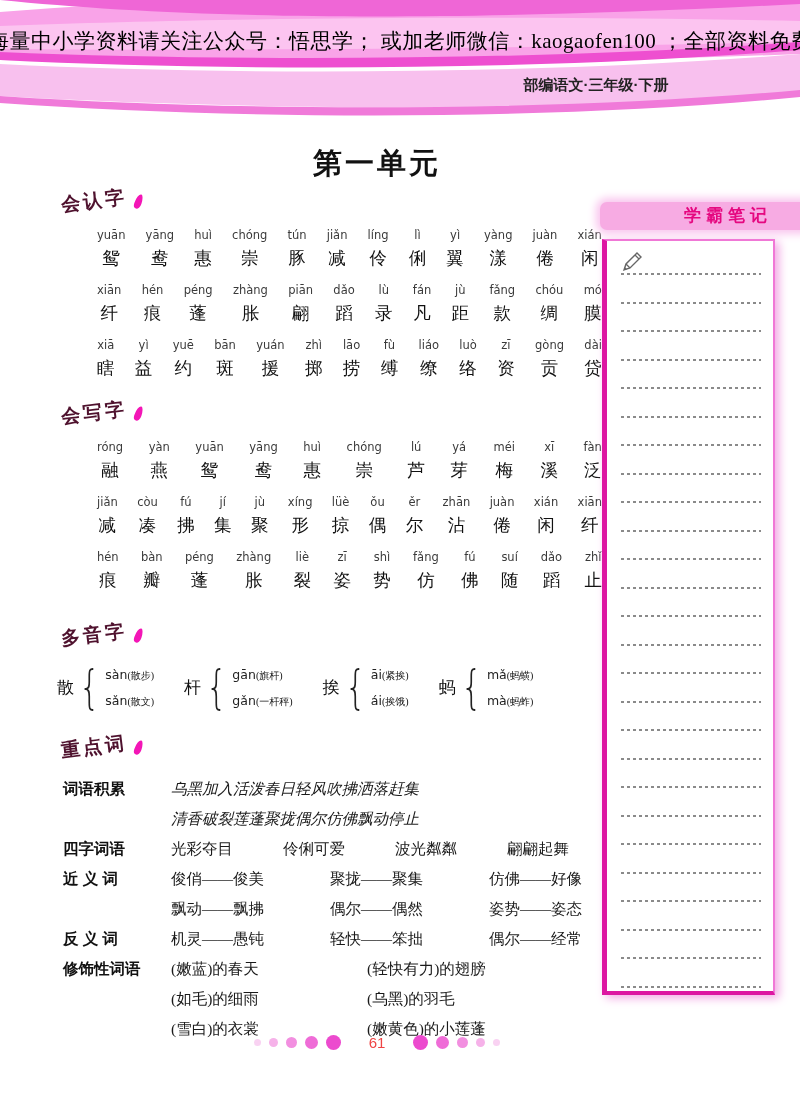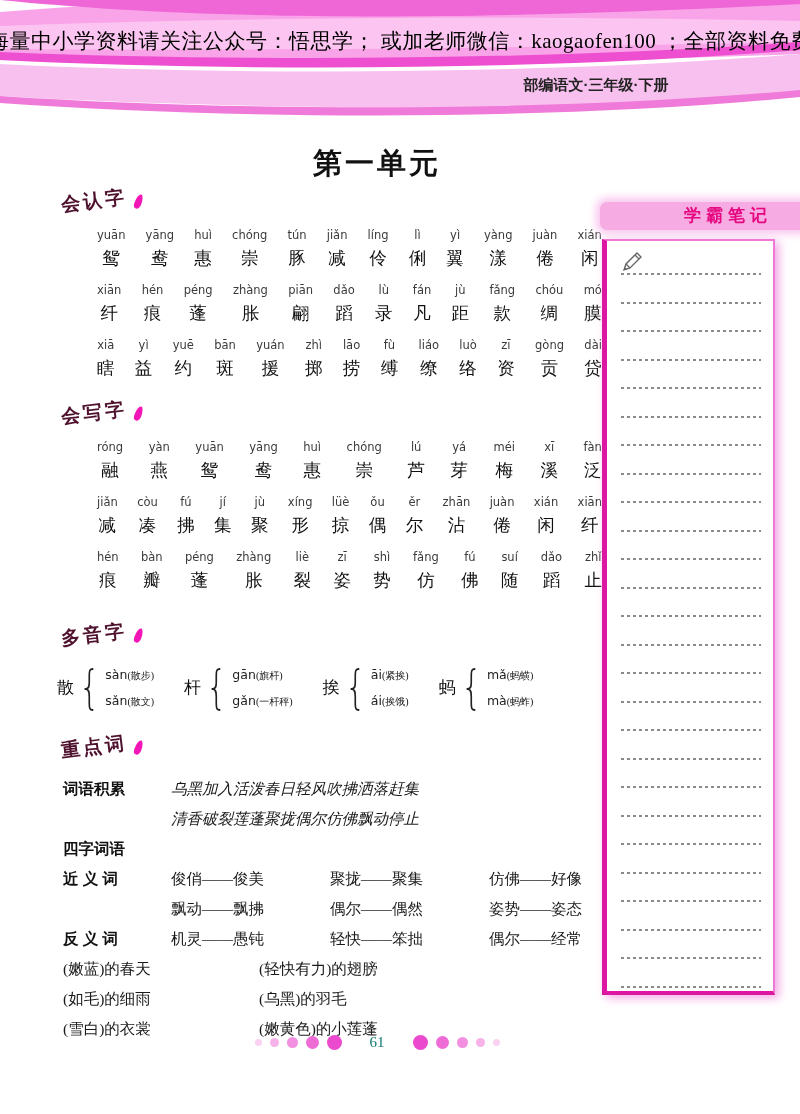--- a/index.html
+++ b/index.html
@@ -85,21 +85,21 @@
     width:140px;height:2px;margin:0 0 26.5px 14px;
     background:repeating-linear-gradient(90deg,#8a8a8a 0 3px,transparent 3px 6px);
   }
   
   .footer{
     position:absolute;top:1032px;left:0;width:754px;height:20px;
     display:flex;align-items:center;justify-content:center;gap:8px;
   }
   .dot{border-radius:50%;flex:none;}
   .pageno{
-    font-family:Liberation Serif, serif;font-size:15px;color:#0f766e;margin:0 20px;
+    font-family:Liberation Sans, sans-serif;font-size:15px;color:#ef4444;margin:0 20px;
   }
 </style>
 </head>
 <body>
 
 <div class="hdr">
   <svg width="800" height="122" viewBox="0 0 800 122">
     <path d="M0,12 C150,0 300,-6 460,0 C620,6 720,2 800,-2 L800,54 C600,62 300,66 0,60 Z" fill="#f9a3e8"></path>
     <path d="M0,0 C180,18 420,24 800,4 L800,0 Z" fill="#ef66d6"></path>
     <path d="M0,26 C200,18 500,15 800,21 L800,42 C500,49 200,51 0,49 Z" fill="#fcc4f0"></path>
@@ -483,20 +483,28 @@
             <span class="w">聚拢</span>
             <span class="w">偶尔</span>
             <span class="w">仿佛</span>
             <span class="w">飘动</span>
             <span class="w">停止</span>
           </div>
         </div>
       </div>
       <div class="word-row">
         <div class="word-label">四字词语</div>
+        <div class="word-lines">
+          <div class="wline four">
+            <span class="w">光彩夺目</span>
+            <span class="w">伶俐可爱</span>
+            <span class="w">波光粼粼</span>
+            <span class="w">翩翩起舞</span>
+          </div>
+        </div>
       </div>
       <div class="word-row">
         <div class="word-label">近 义 词</div>
         <div class="word-lines">
           <div class="wline pairs">
             <span class="w">俊俏——俊美</span>
             <span class="w">聚拢——聚集</span>
             <span class="w">仿佛——好像</span>
           </div>
           <div class="wline pairs">
@@ -510,20 +518,21 @@
         <div class="word-label">反 义 词</div>
         <div class="word-lines">
           <div class="wline pairs">
             <span class="w">机灵——愚钝</span>
             <span class="w">轻快——笨拙</span>
             <span class="w">偶尔——经常</span>
           </div>
         </div>
       </div>
       <div class="word-row">
+        <div class="word-label">修饰性词语</div>
         <div class="word-lines">
           <div class="wline mods">
             <span class="w">(嫩蓝)的春天</span>
             <span class="w">(轻快有力)的翅膀</span>
           </div>
           <div class="wline mods">
             <span class="w">(如毛)的细雨</span>
             <span class="w">(乌黑)的羽毛</span>
           </div>
           <div class="wline mods">

